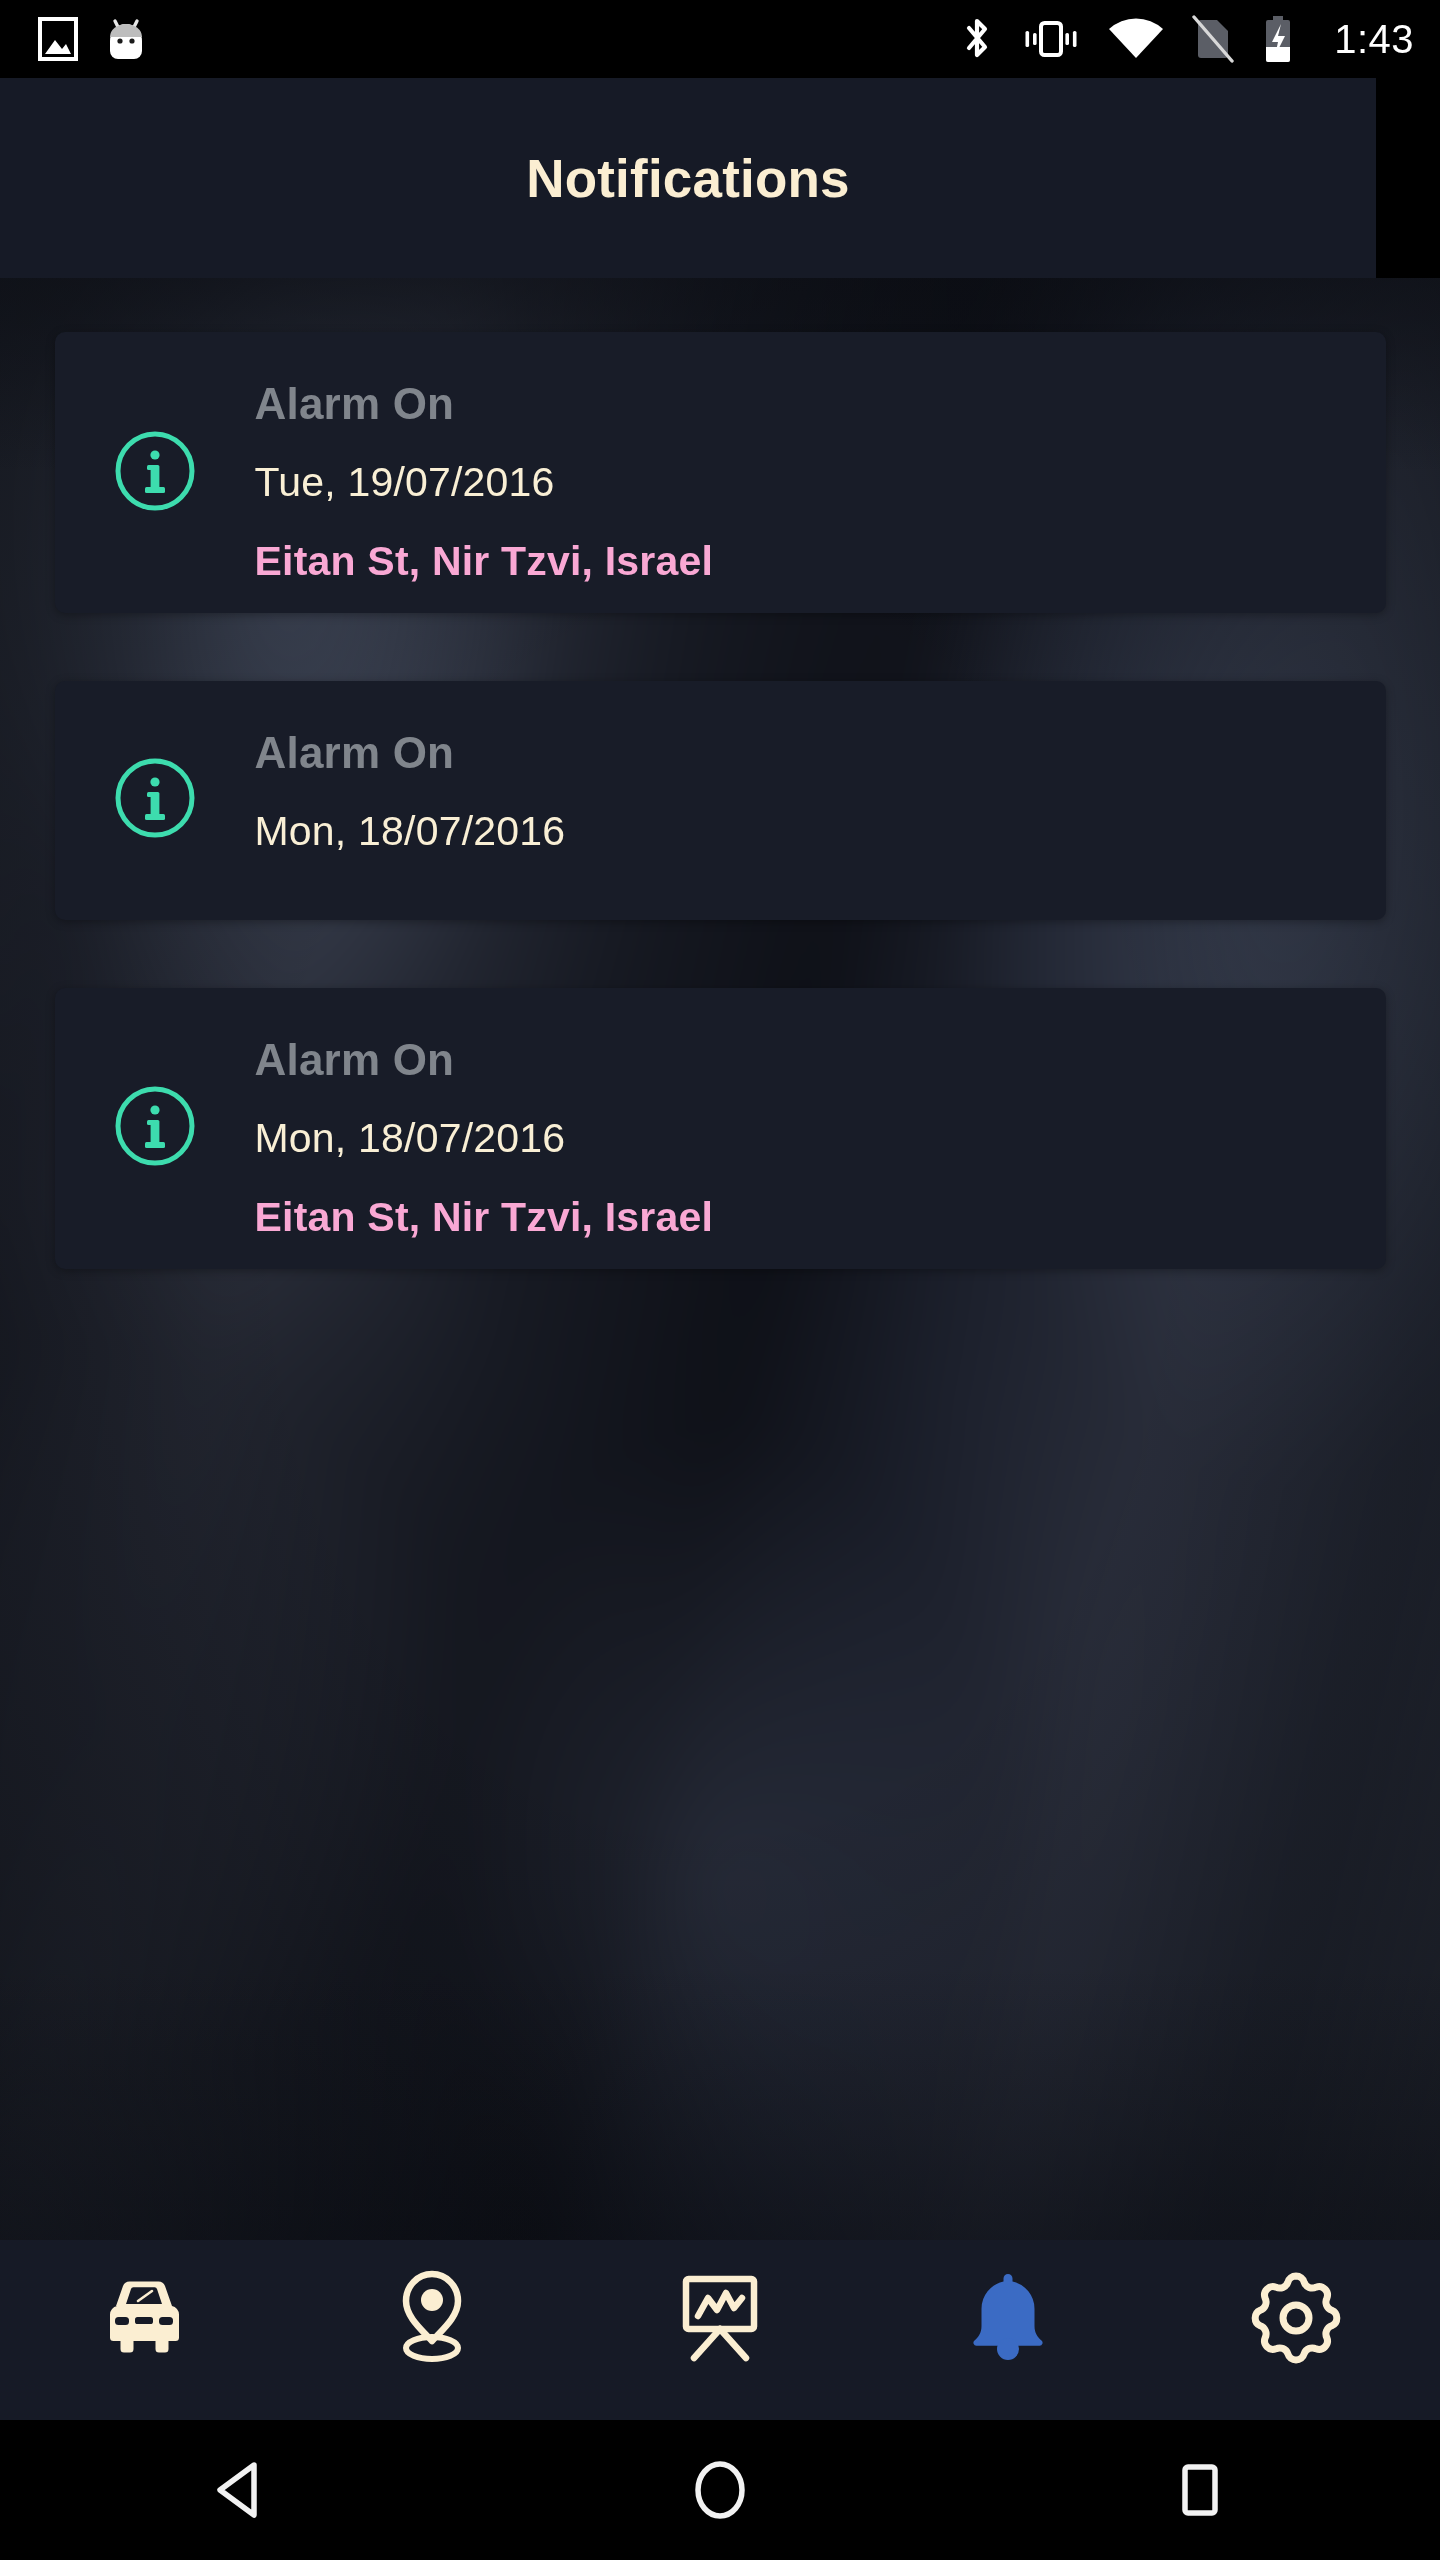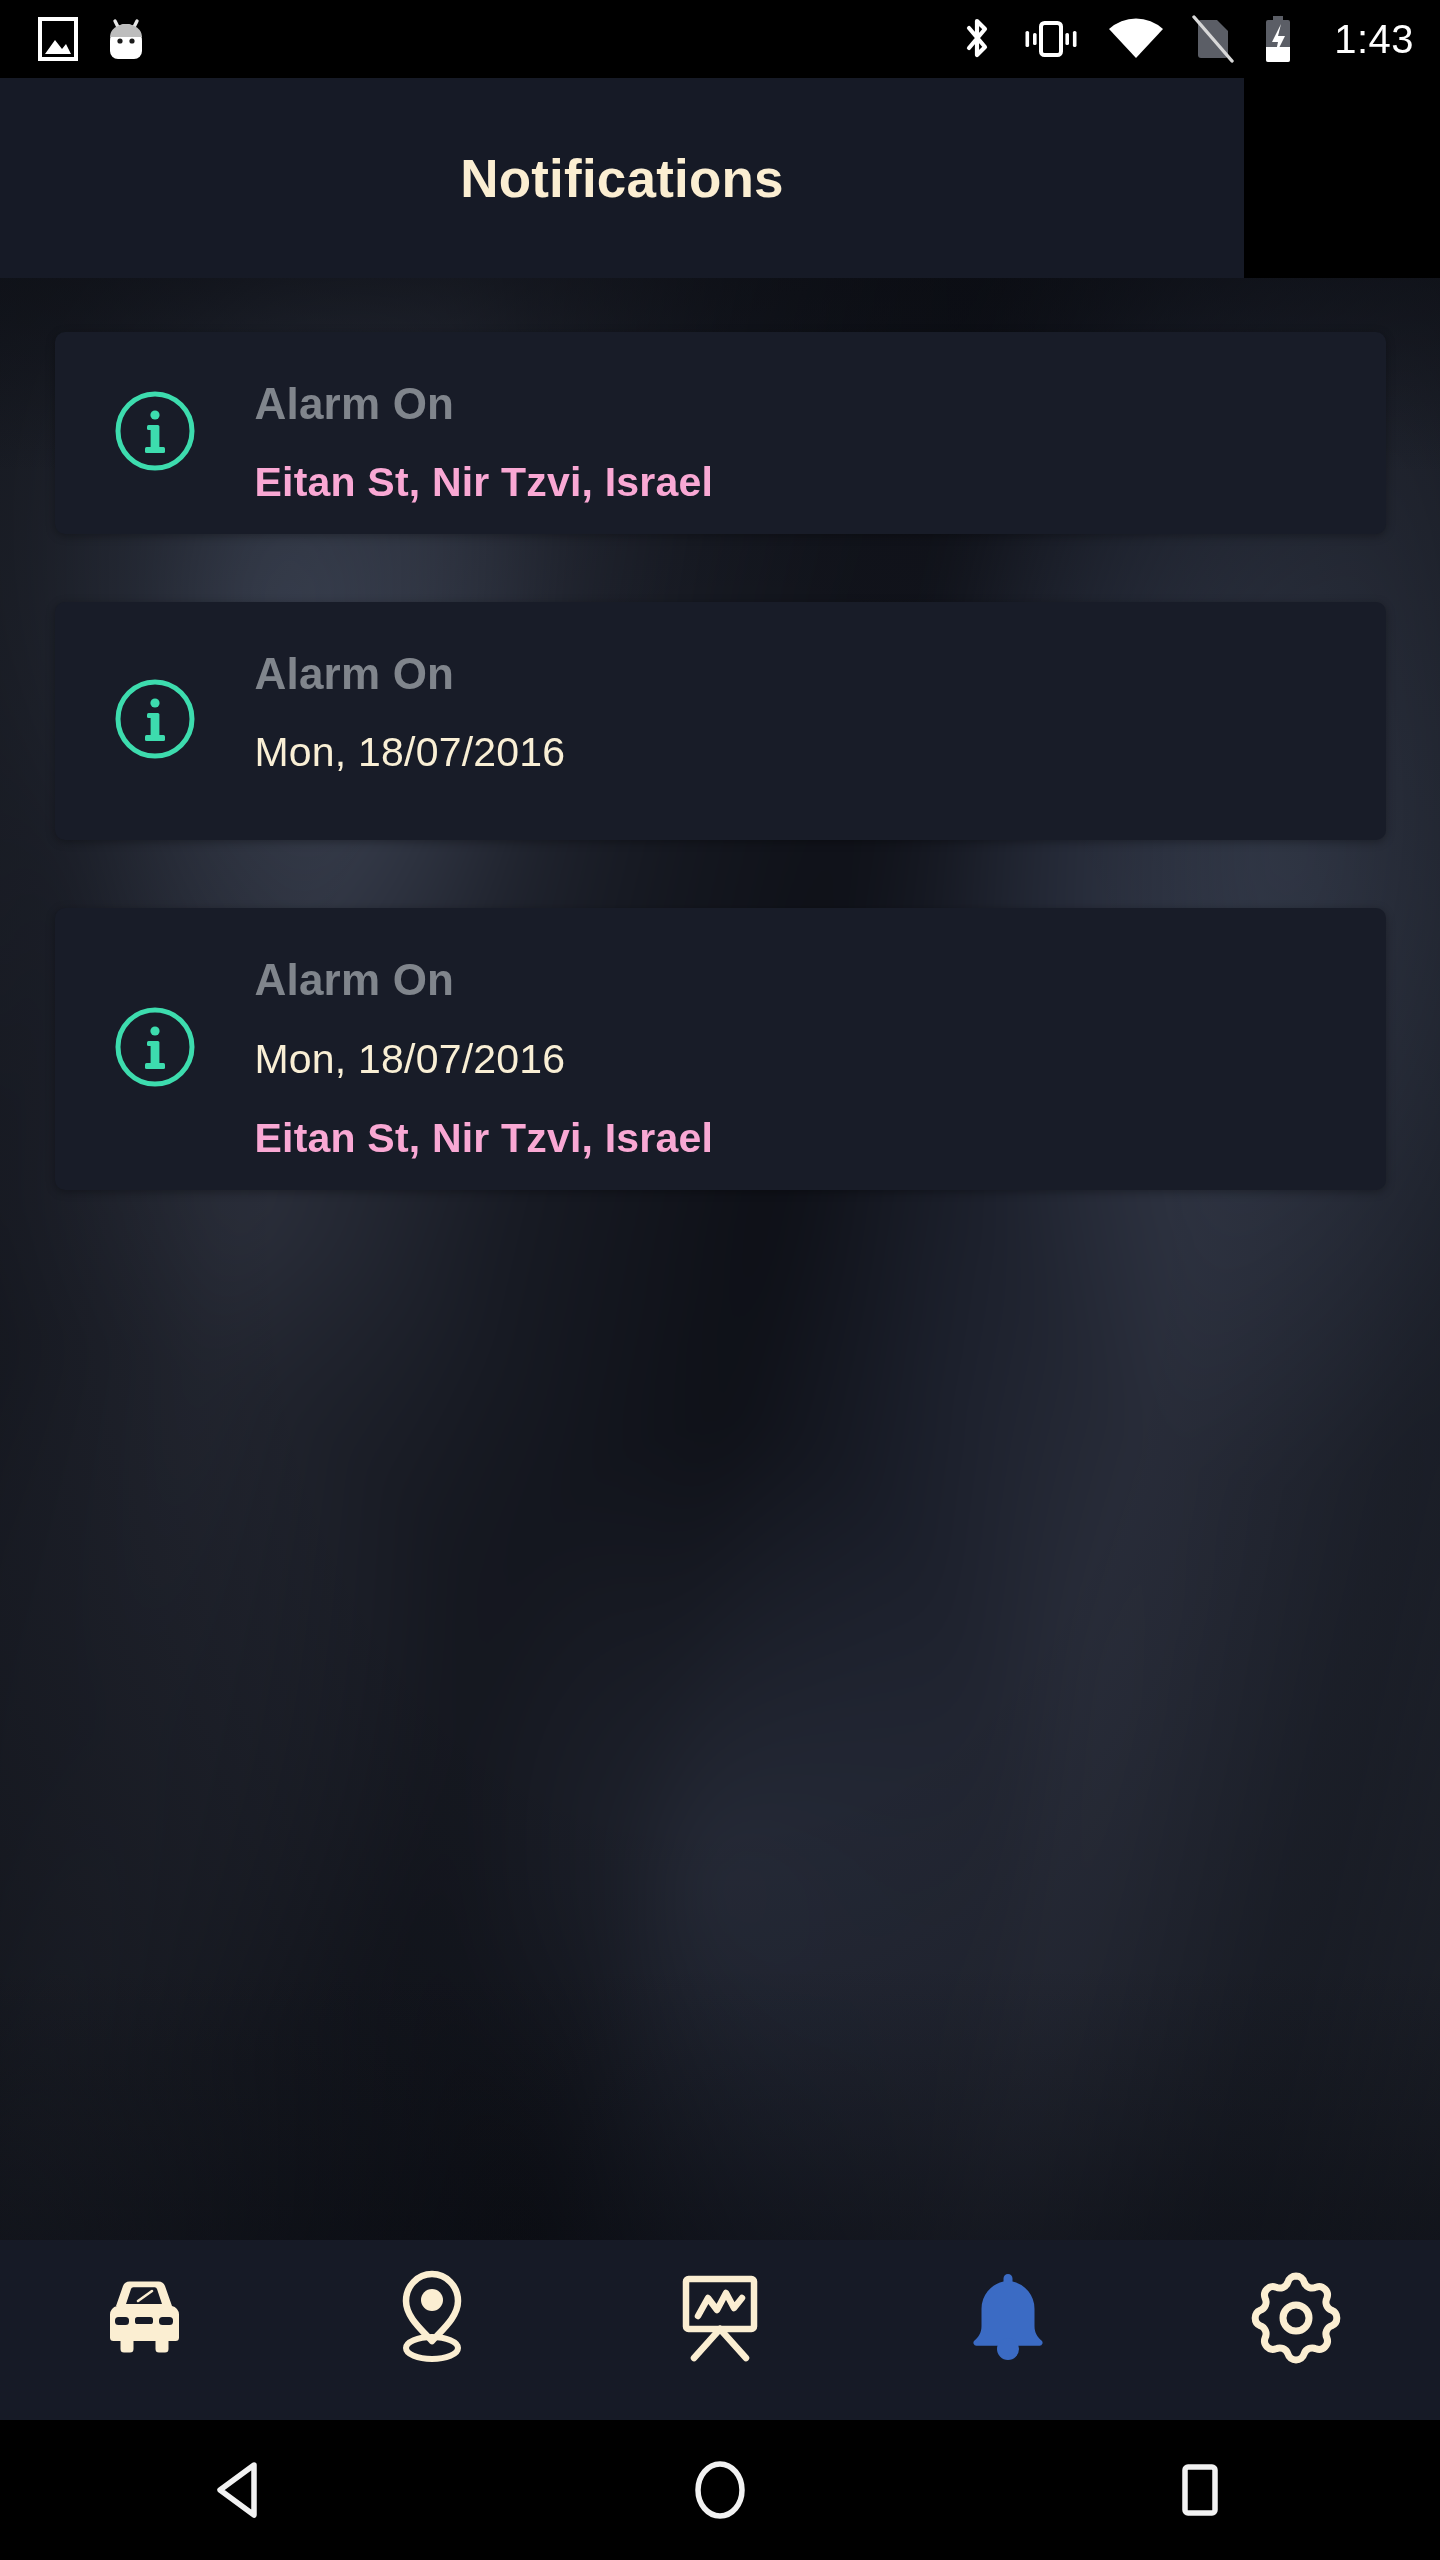--- a/index.html
+++ b/index.html
@@ -53,21 +53,21 @@
     font-weight: 400;
     letter-spacing: 0.5px;
     margin-left: 12px;
     line-height: 1;
   }
 
   
   .header {
     position: absolute;
     left: 0; top: 78px;
-    width: 1244px; height: 200px;
+    width: 1376px; height: 200px;
     background: #161a26;
     display: flex;
     align-items: center;
     justify-content: center;
     text-align: right;
   }
   .header-title {
     color: #fbeed2;
     font-size: 53px;
     font-weight: bold;
@@ -284,20 +284,21 @@
           <svg class="info-icon" width="88" height="88" viewBox="0 0 88 88">
             <circle cx="44" cy="44" r="37" fill="none" stroke="#3ddcae" stroke-width="5"></circle>
             <circle cx="44" cy="28" r="4.6" fill="#3ddcae"></circle>
             <rect x="39.6" y="38" width="8.8" height="25" rx="1.5" fill="#3ddcae"></rect>
             <rect x="34" y="60" width="20" height="6" rx="1.5" fill="#3ddcae"></rect>
             <rect x="36" y="38" width="8" height="5" rx="1.5" fill="#3ddcae"></rect>
           </svg>
         </div>
         <div class="card-body">
           <div class="card-title">Alarm On</div>
+          <div class="card-date">Tue, 19/07/2016</div>
           <div class="card-address">Eitan St, Nir Tzvi, Israel</div>
         </div>
       </div>
 
       <div class="card" style="margin-top:68px;">
         <div class="card-icon-col">
           <svg class="info-icon" width="88" height="88" viewBox="0 0 88 88">
             <circle cx="44" cy="44" r="37" fill="none" stroke="#3ddcae" stroke-width="5"></circle>
             <circle cx="44" cy="28" r="4.6" fill="#3ddcae"></circle>
             <rect x="39.6" y="38" width="8.8" height="25" rx="1.5" fill="#3ddcae"></rect>

